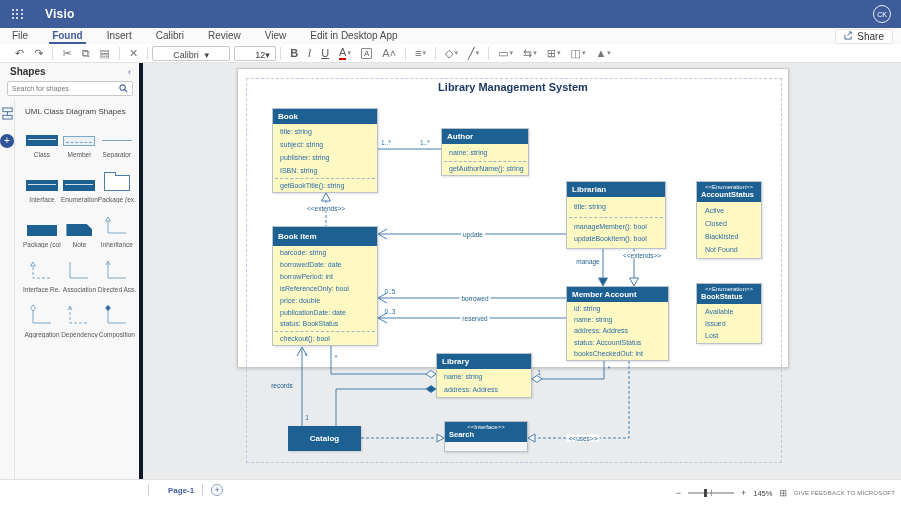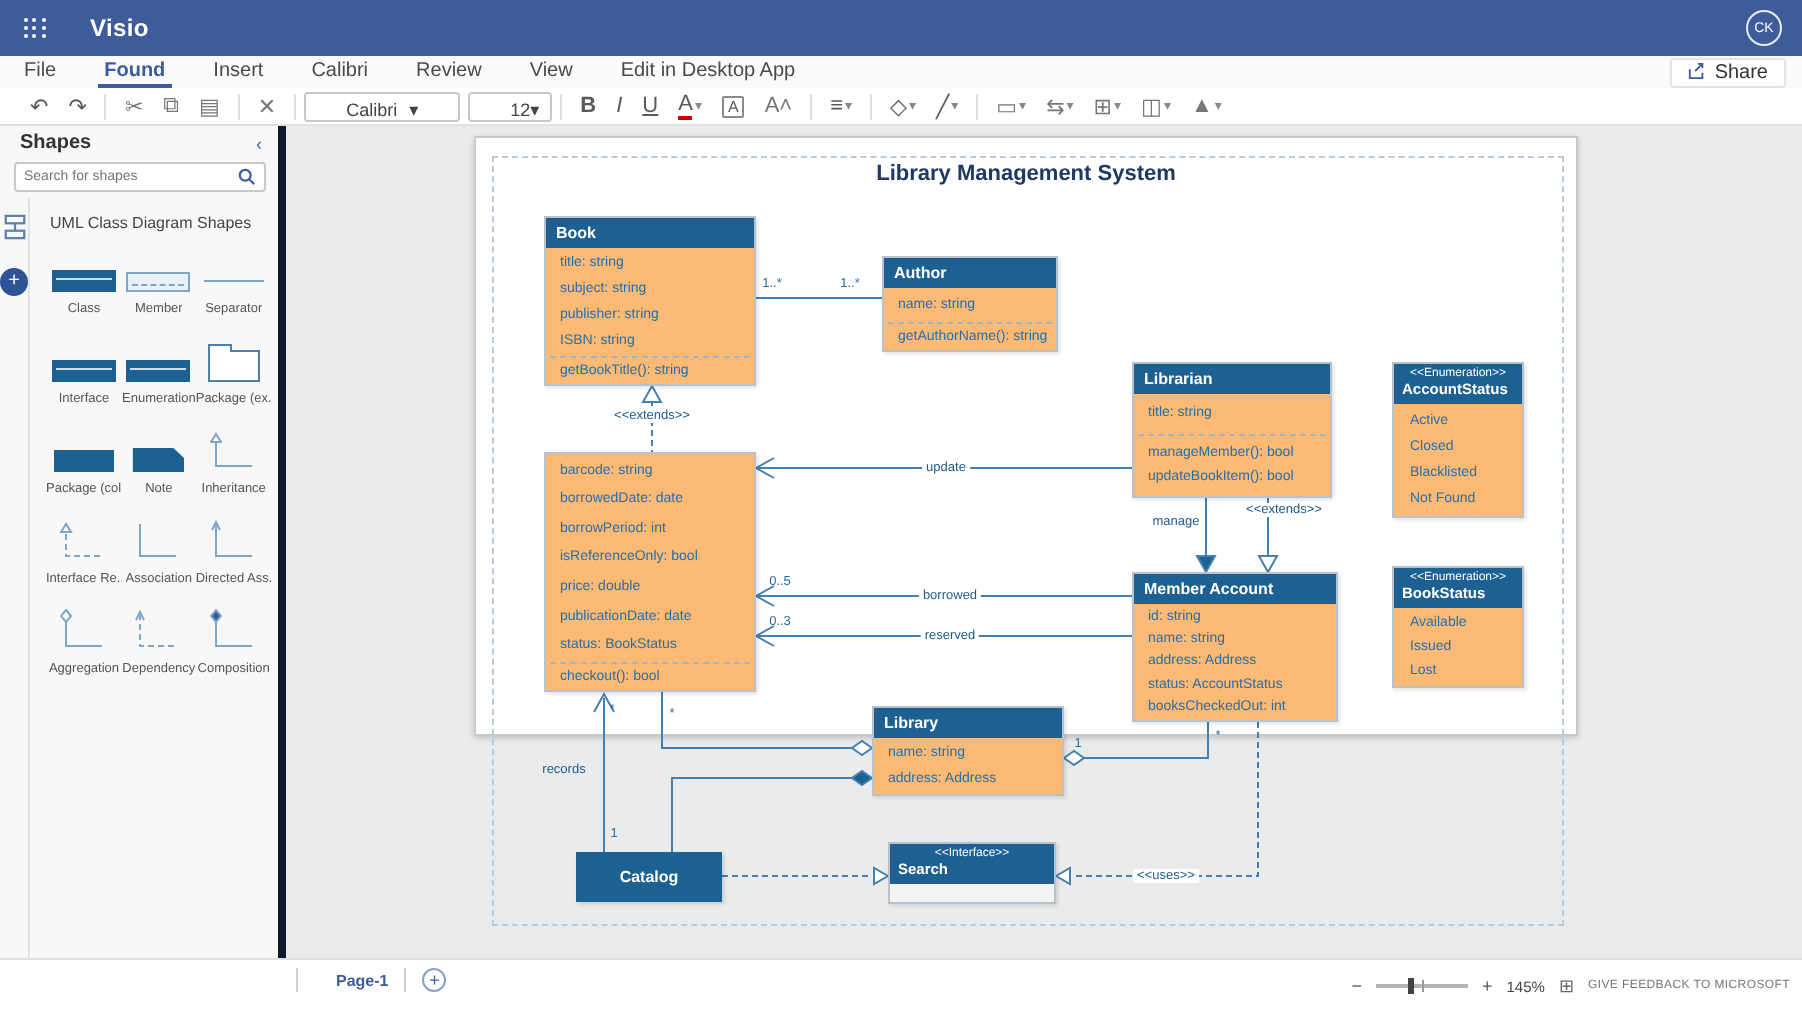--- a/index.html
+++ b/index.html
@@ -77,21 +77,21 @@
 
   
   .canvas { position:absolute; left:143px; top:0; width:758px; height:416px; background:#e9ebed; }
   .page { position:absolute; left:94px; top:5px; width:552px; height:300px; background:#fff;
           border:1px solid #c9c9c9; box-shadow:0 1px 3px rgba(0,0,0,.18); }
   .page-margin { position:absolute; left:8px; top:9px; width:536px; height:385px; border:1px dashed #bcc9d8; }
   .diagram-title { position:absolute; left:0; top:12px; width:100%; text-align:center; font-size:11px;
                    font-weight:bold; color:#1f3864; }
 
   
-  .uml { position:absolute; display:flex; flex-direction:column; background:#fdba74; border:1px solid #b9c2cc;
+  .uml { position:absolute; display:flex; flex-direction:column; background:#fef9c3; border:1px solid #b9c2cc;
          box-shadow:1px 1px 2px rgba(0,0,0,.12); color:#2a6ea6; font-size:7px; }
   .uml .hdr { background:#1d6092; color:#fff; font-weight:bold; font-size:8px; padding:3px 0 3px 5px; flex:0 0 auto; }
   .uml .attrs { flex:1 1 auto; display:flex; flex-direction:column; justify-content:space-around; padding:1px 0; }
   .uml .attrs div, .uml .methods div { padding:0 4px 0 7px; white-space:nowrap; }
   .uml .methods { flex:0 0 auto; border-top:1px dashed #9fb6c8; margin:0 2px; padding:3px 0 3px 0; display:flex; flex-direction:column; justify-content:space-around; }
   .uml .methods div { padding-left:5px; }
   .enum .hdr { padding:2px 0 3px 0; }
   .enum .hdr .st { display:block; text-align:center; font-weight:normal; font-size:6px; }
   .enum .hdr .nm { display:block; padding-left:4px; font-size:7.5px; }
   .enum .vals { flex:1; display:flex; flex-direction:column; justify-content:space-around; padding:2px 0; }
@@ -416,20 +416,21 @@
           <div class="attrs">
               <div>title: string</div>
             </div>
           <div class="methods" style="flex:1 1 auto;">
             <div>manageMember(): bool</div>
             <div>updateBookItem(): bool</div>
           </div>
         </div>
 
         <div class="uml" style="left:34px;top:157px;width:106px;height:120px;">
+          <div class="hdr" style="padding:5px 0 5px 5px;">Book Item</div>
           <div class="attrs">
             <div>barcode: string</div>
             <div>borrowedDate: date</div>
             <div>borrowPeriod: int</div>
             <div>isReferenceOnly: bool</div>
             <div>price: double</div>
             <div>publicationDate: date</div>
             <div>status: BookStatus</div>
           </div>
           <div class="methods">

